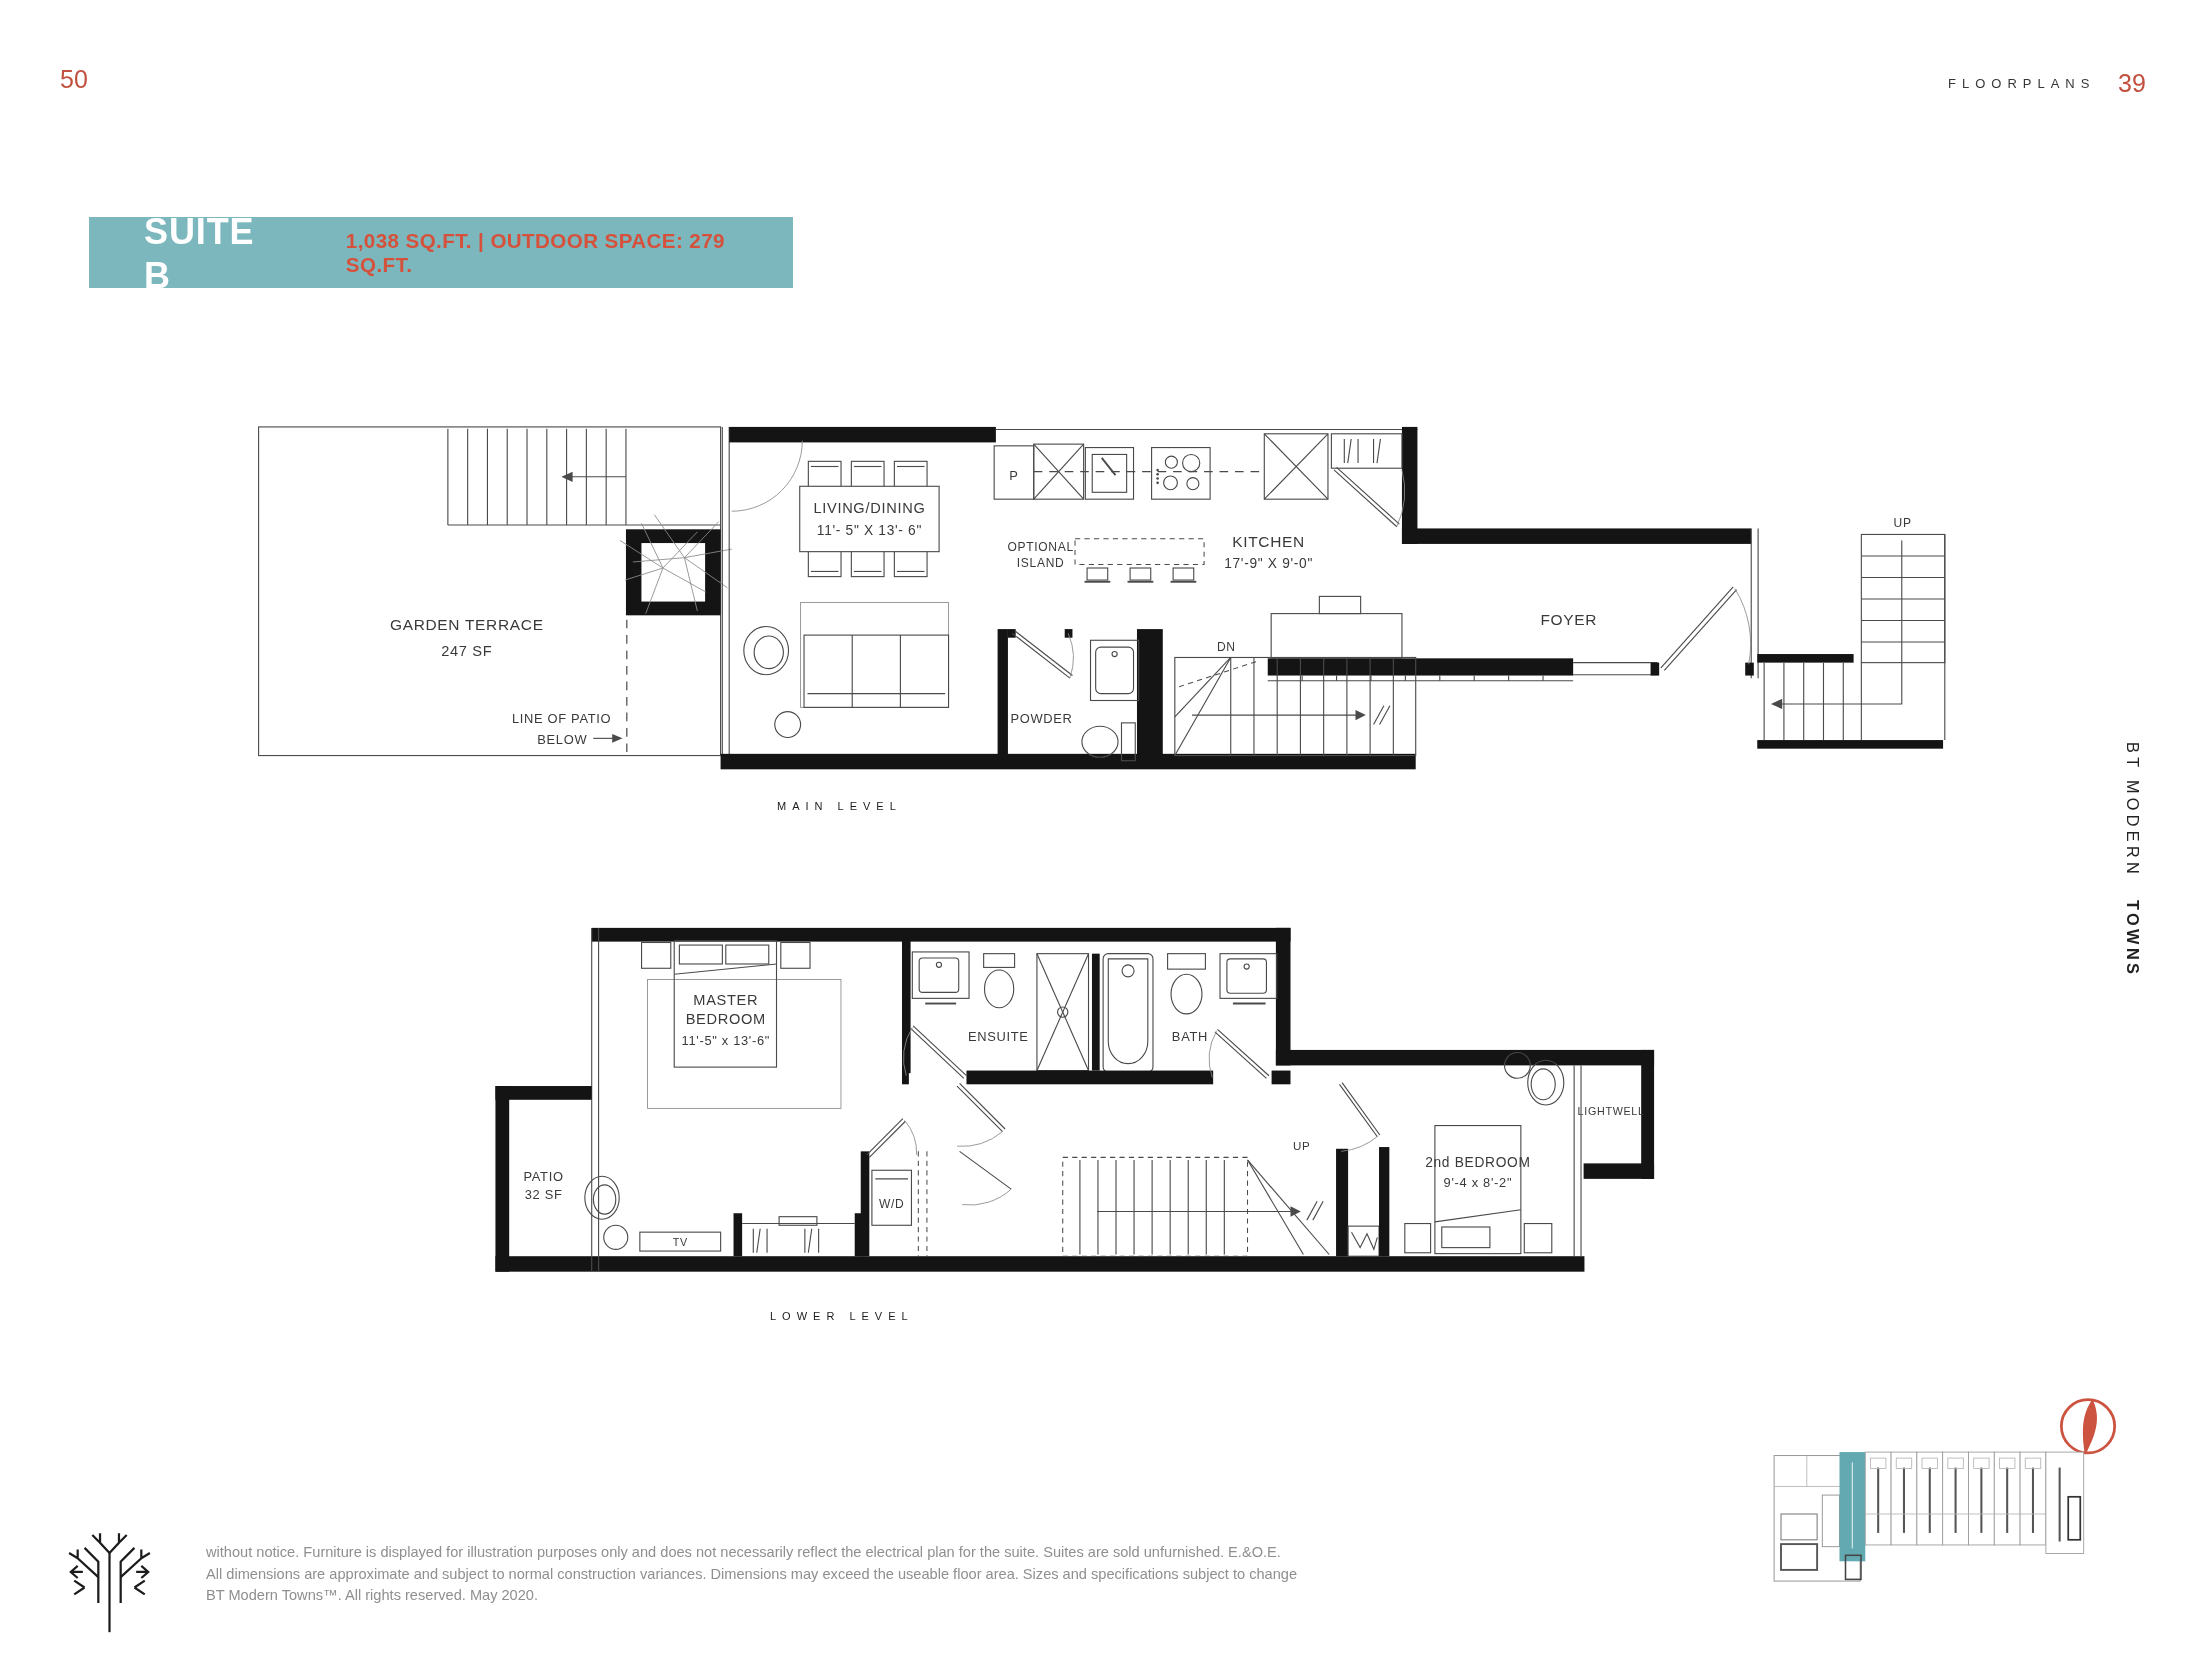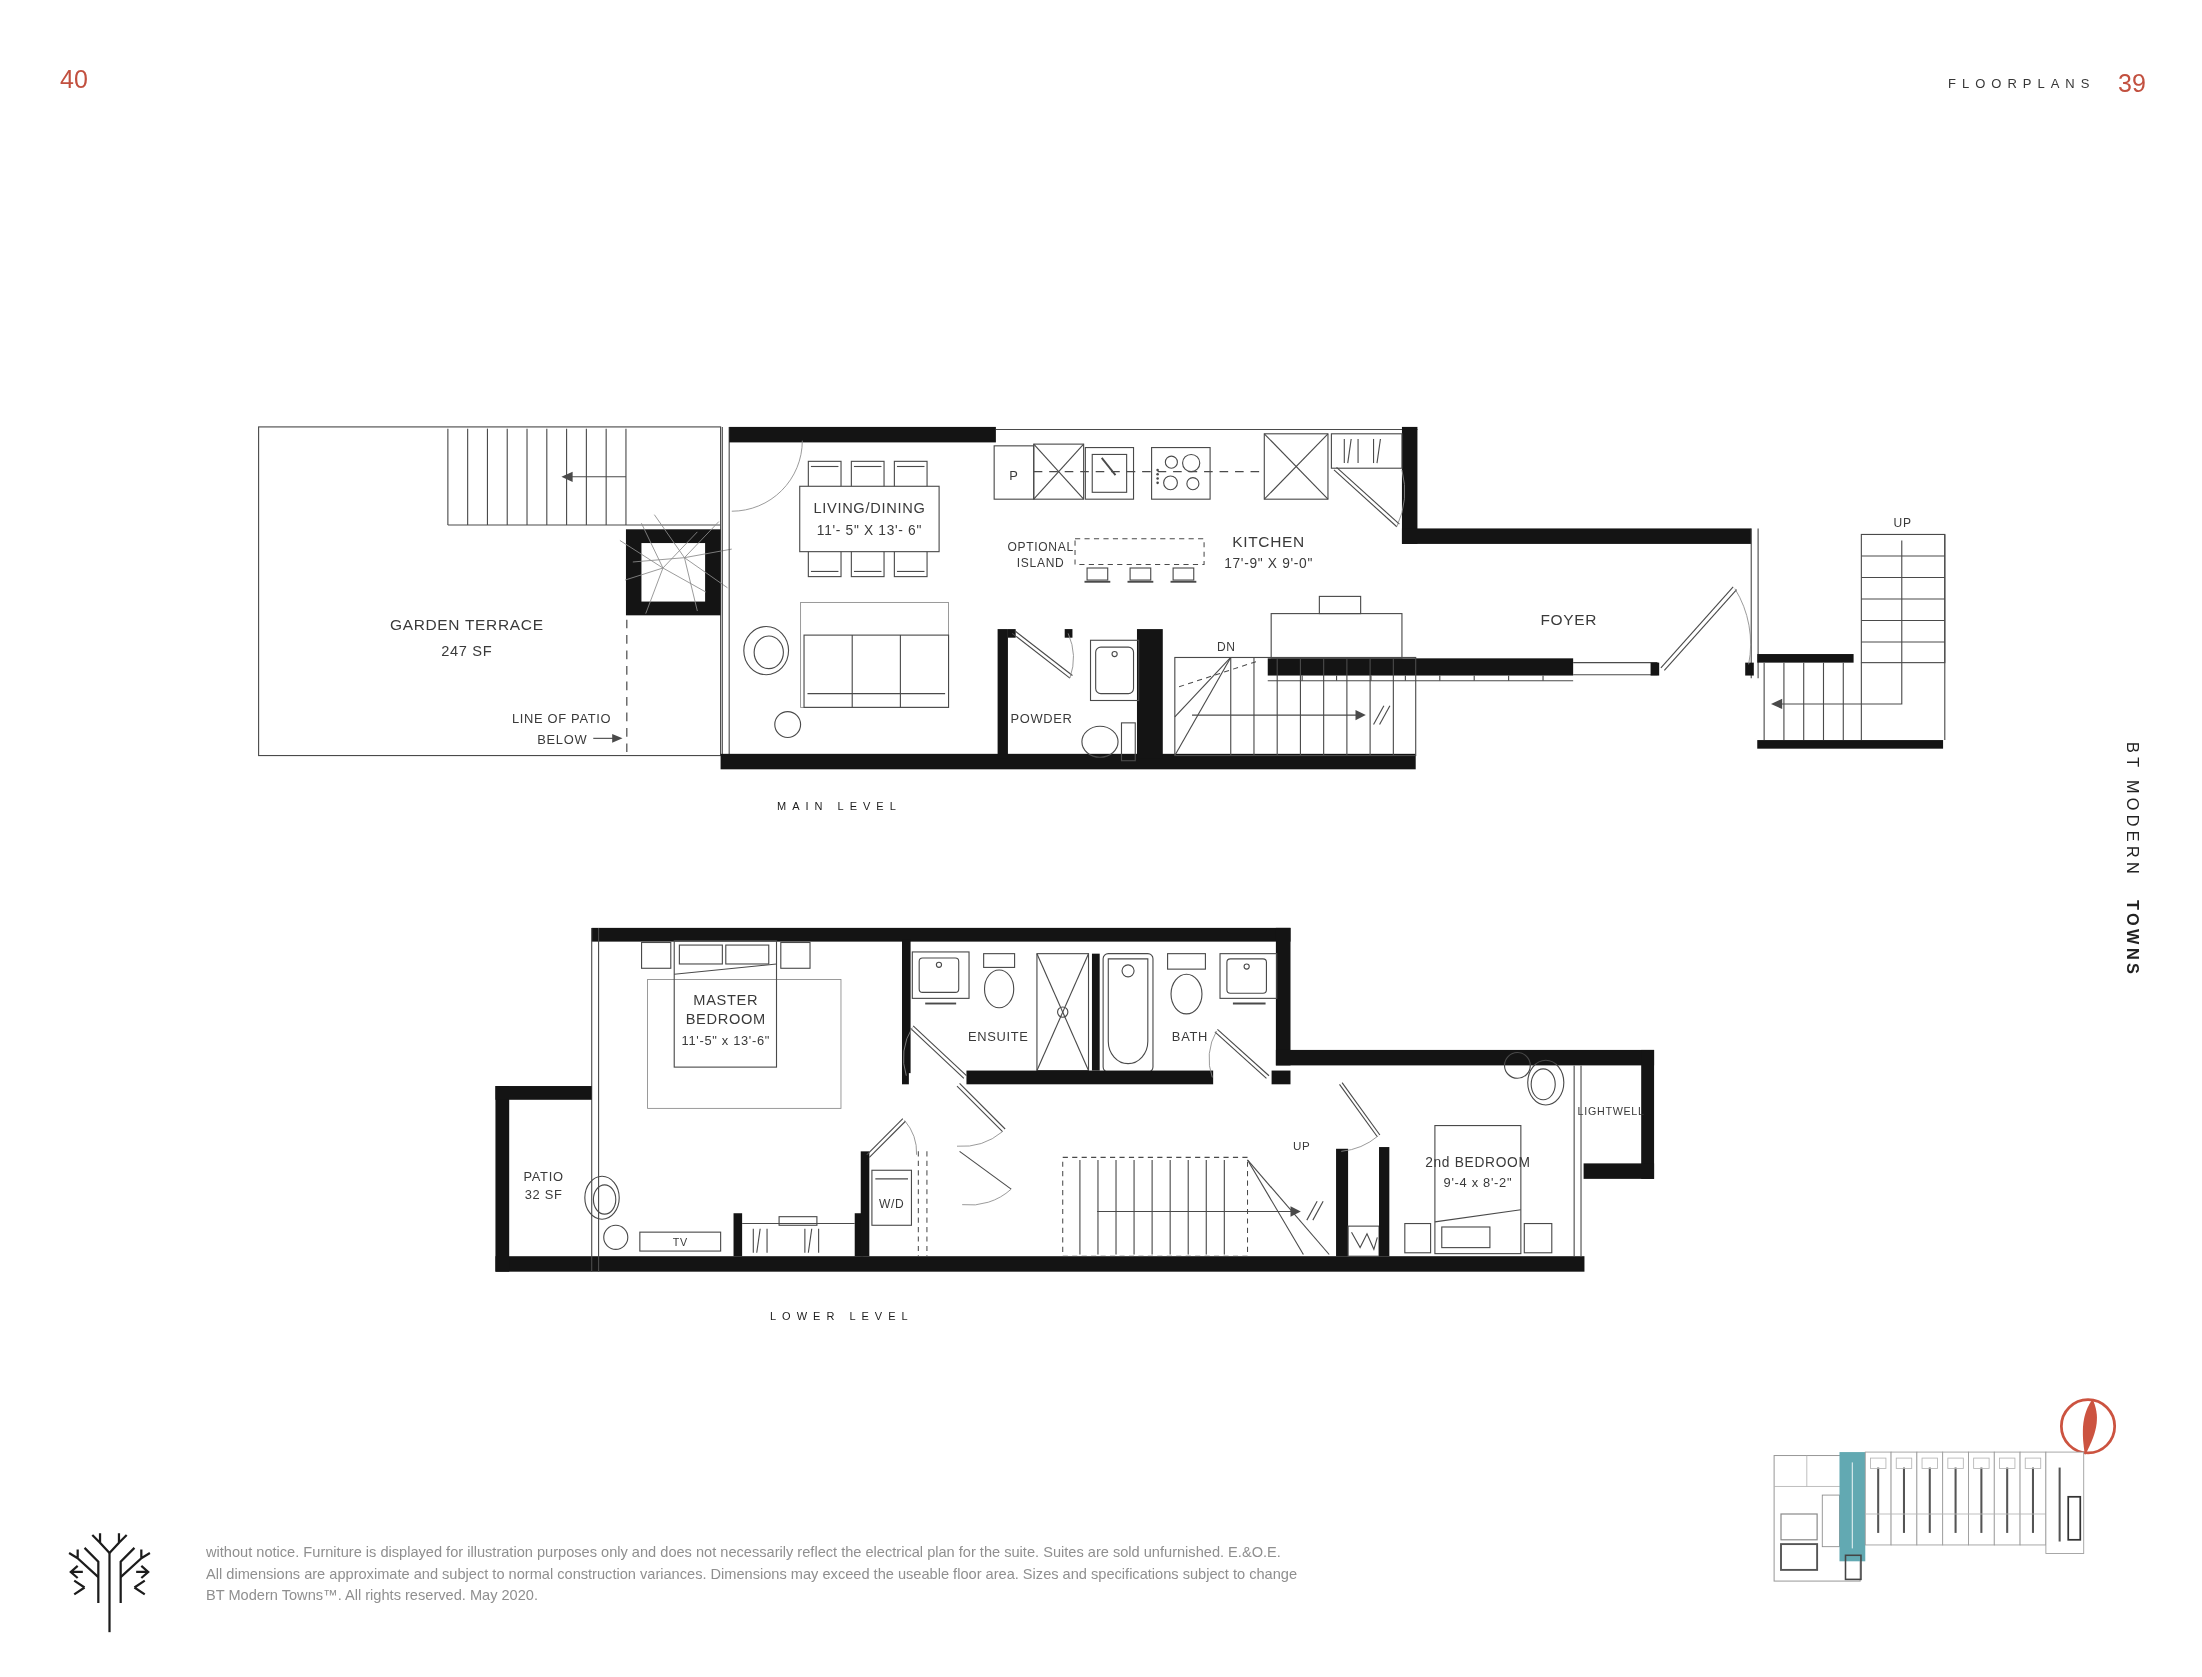--- a/index.html
+++ b/index.html
@@ -29,24 +29,28 @@
         font-size:16.3px;color:#222;letter-spacing:4.3px;}
   #brand-vertical .bold{font-weight:700;margin-block-start:0;margin-inline-start:22.4px;letter-spacing:3.4px;}
   #disclaimer{position:absolute;left:206px;top:1542px;width:1136px;font-size:14.6px;
         line-height:21.5px;color:#8f8f8f;font-weight:400;}
 </style>
 </head>
 <body>
 
 <div id="page">
 
-  <div class="pagenum" style="left:60px;top:65px;">40</div>
+  <div class="pagenum" style="left:60px;top:65px;">50</div>
   <div id="header-label">FLOORPLANS</div>
   <div class="pagenum" style="left:2118px;top:69px;">39</div>
 
+  <div id="banner">
+    <span class="suite">SUITE B</span>
+    <span class="details">1,038 SQ.FT. | OUTDOOR SPACE: 279 SQ.FT.</span>
+  </div>
 
   <svg class="plan" style="left:250px;top:420px;" width="1712" height="370" viewBox="0 0 1990 430">
 
     <g>
       <rect x="10" y="8" width="537" height="382" class="ln"></rect>
       <g>
         <line x1="230" y1="10" x2="230" y2="122" class="ln"></line>
           <line x1="253" y1="10" x2="253" y2="122" class="ln"></line>
         <line x1="276" y1="10" x2="276" y2="122" class="ln"></line>
           <line x1="299" y1="10" x2="299" y2="122" class="ln"></line>

